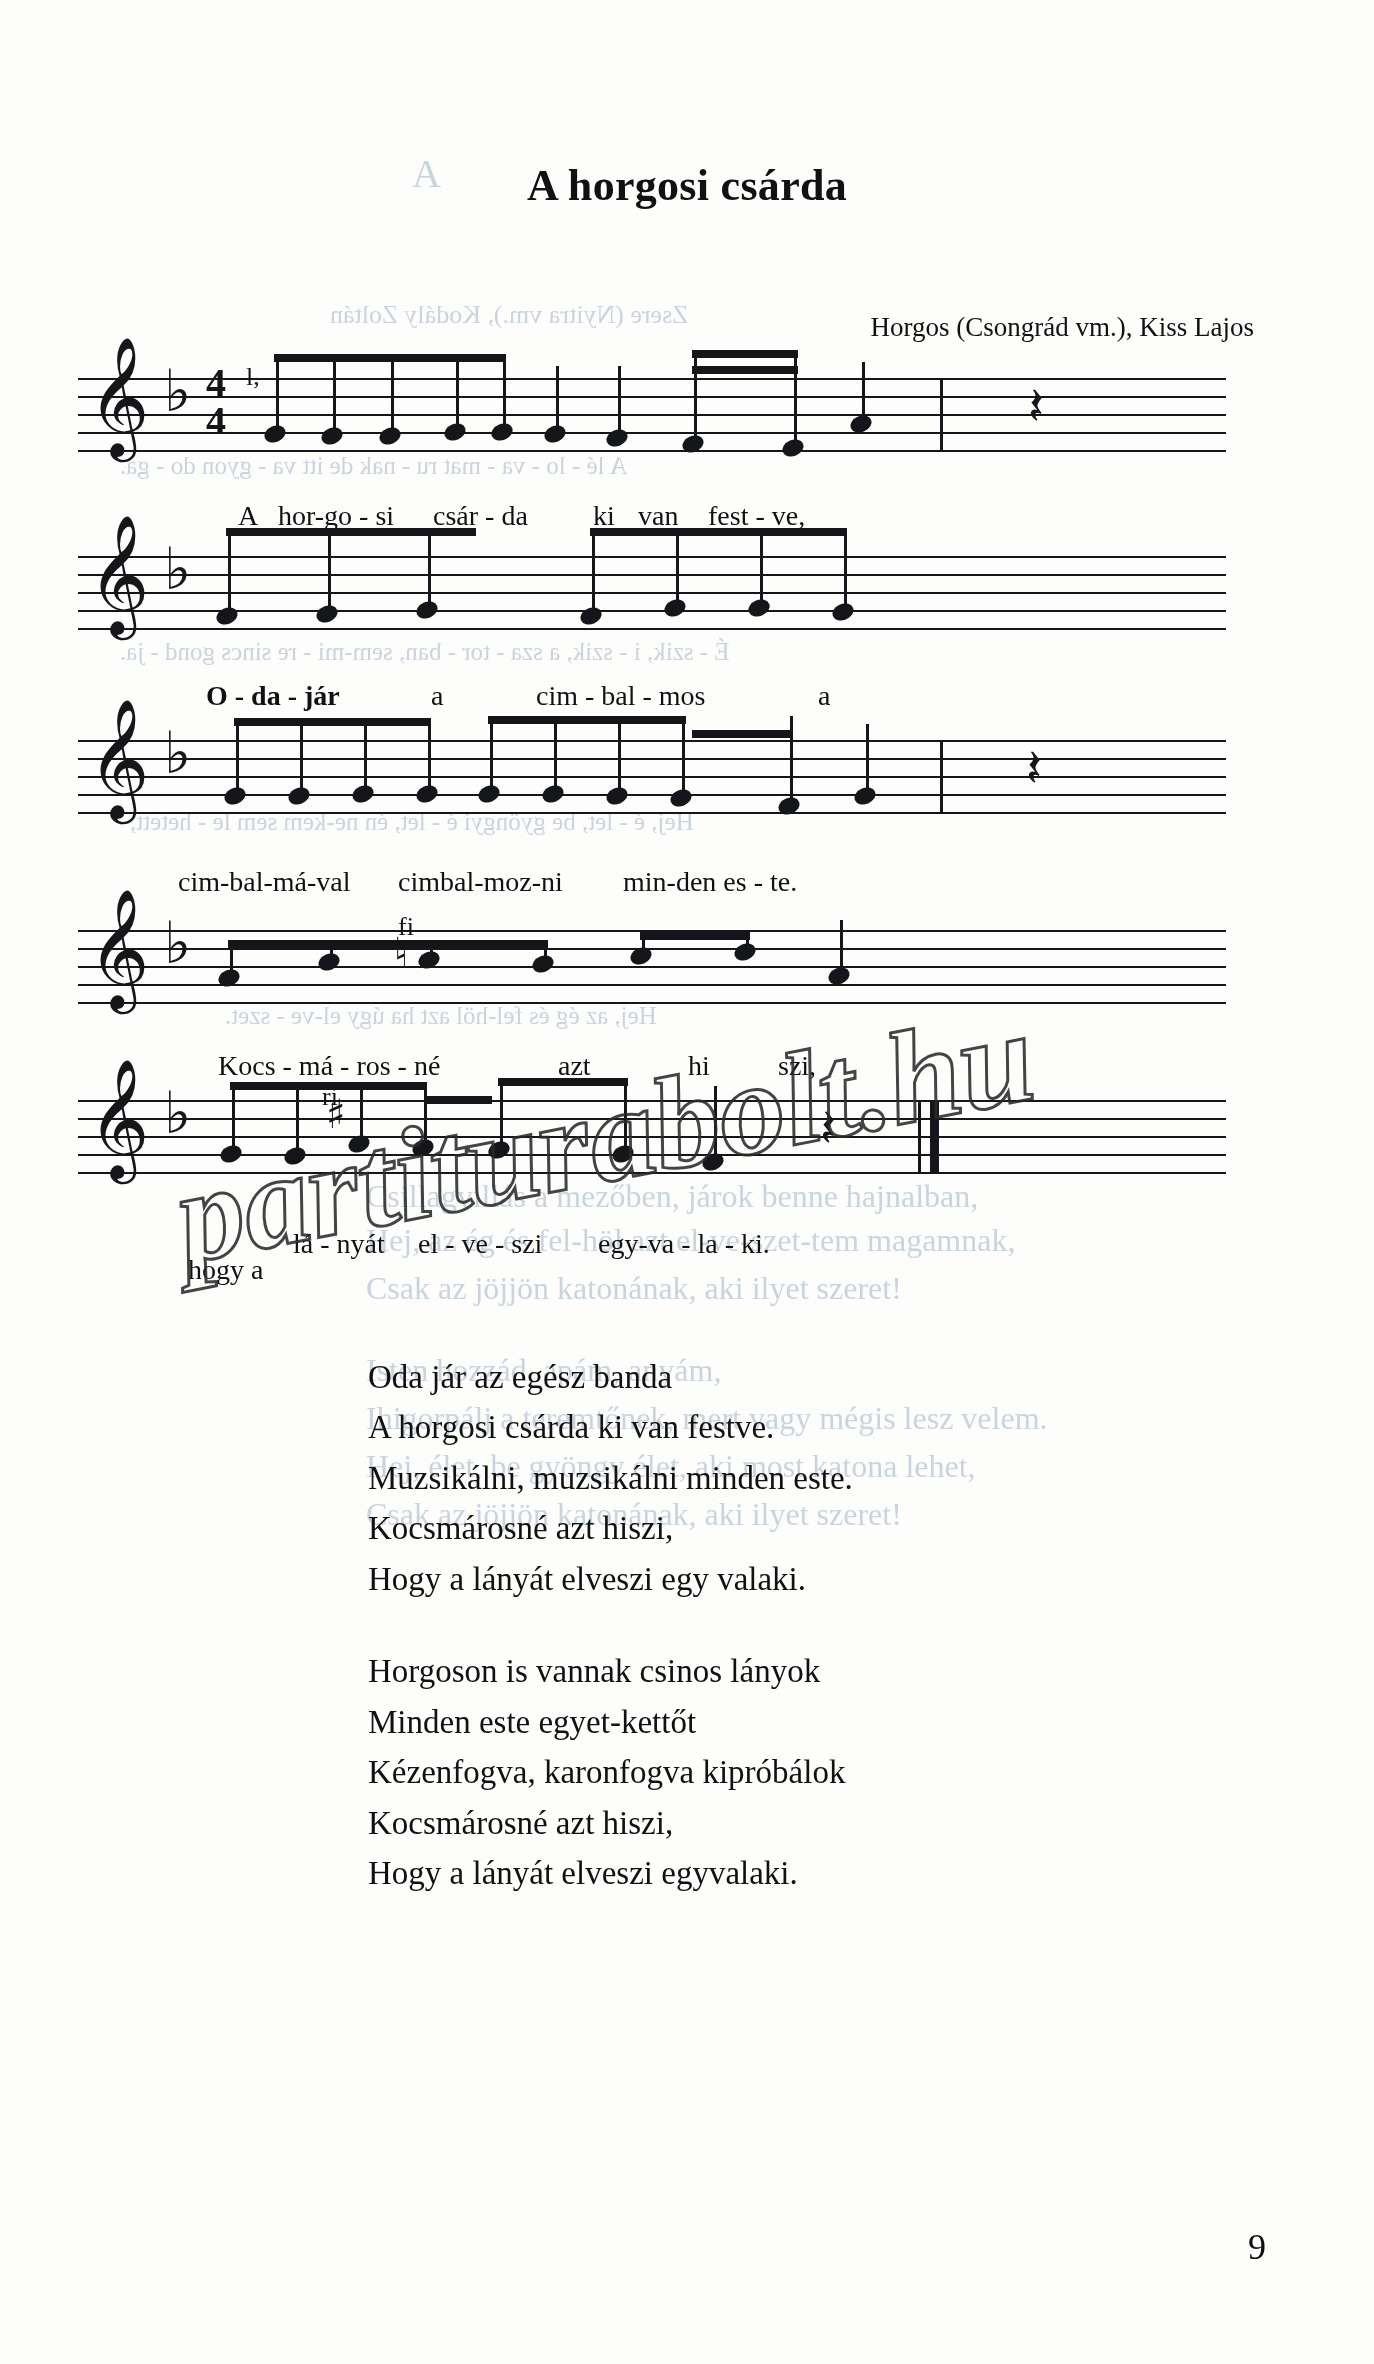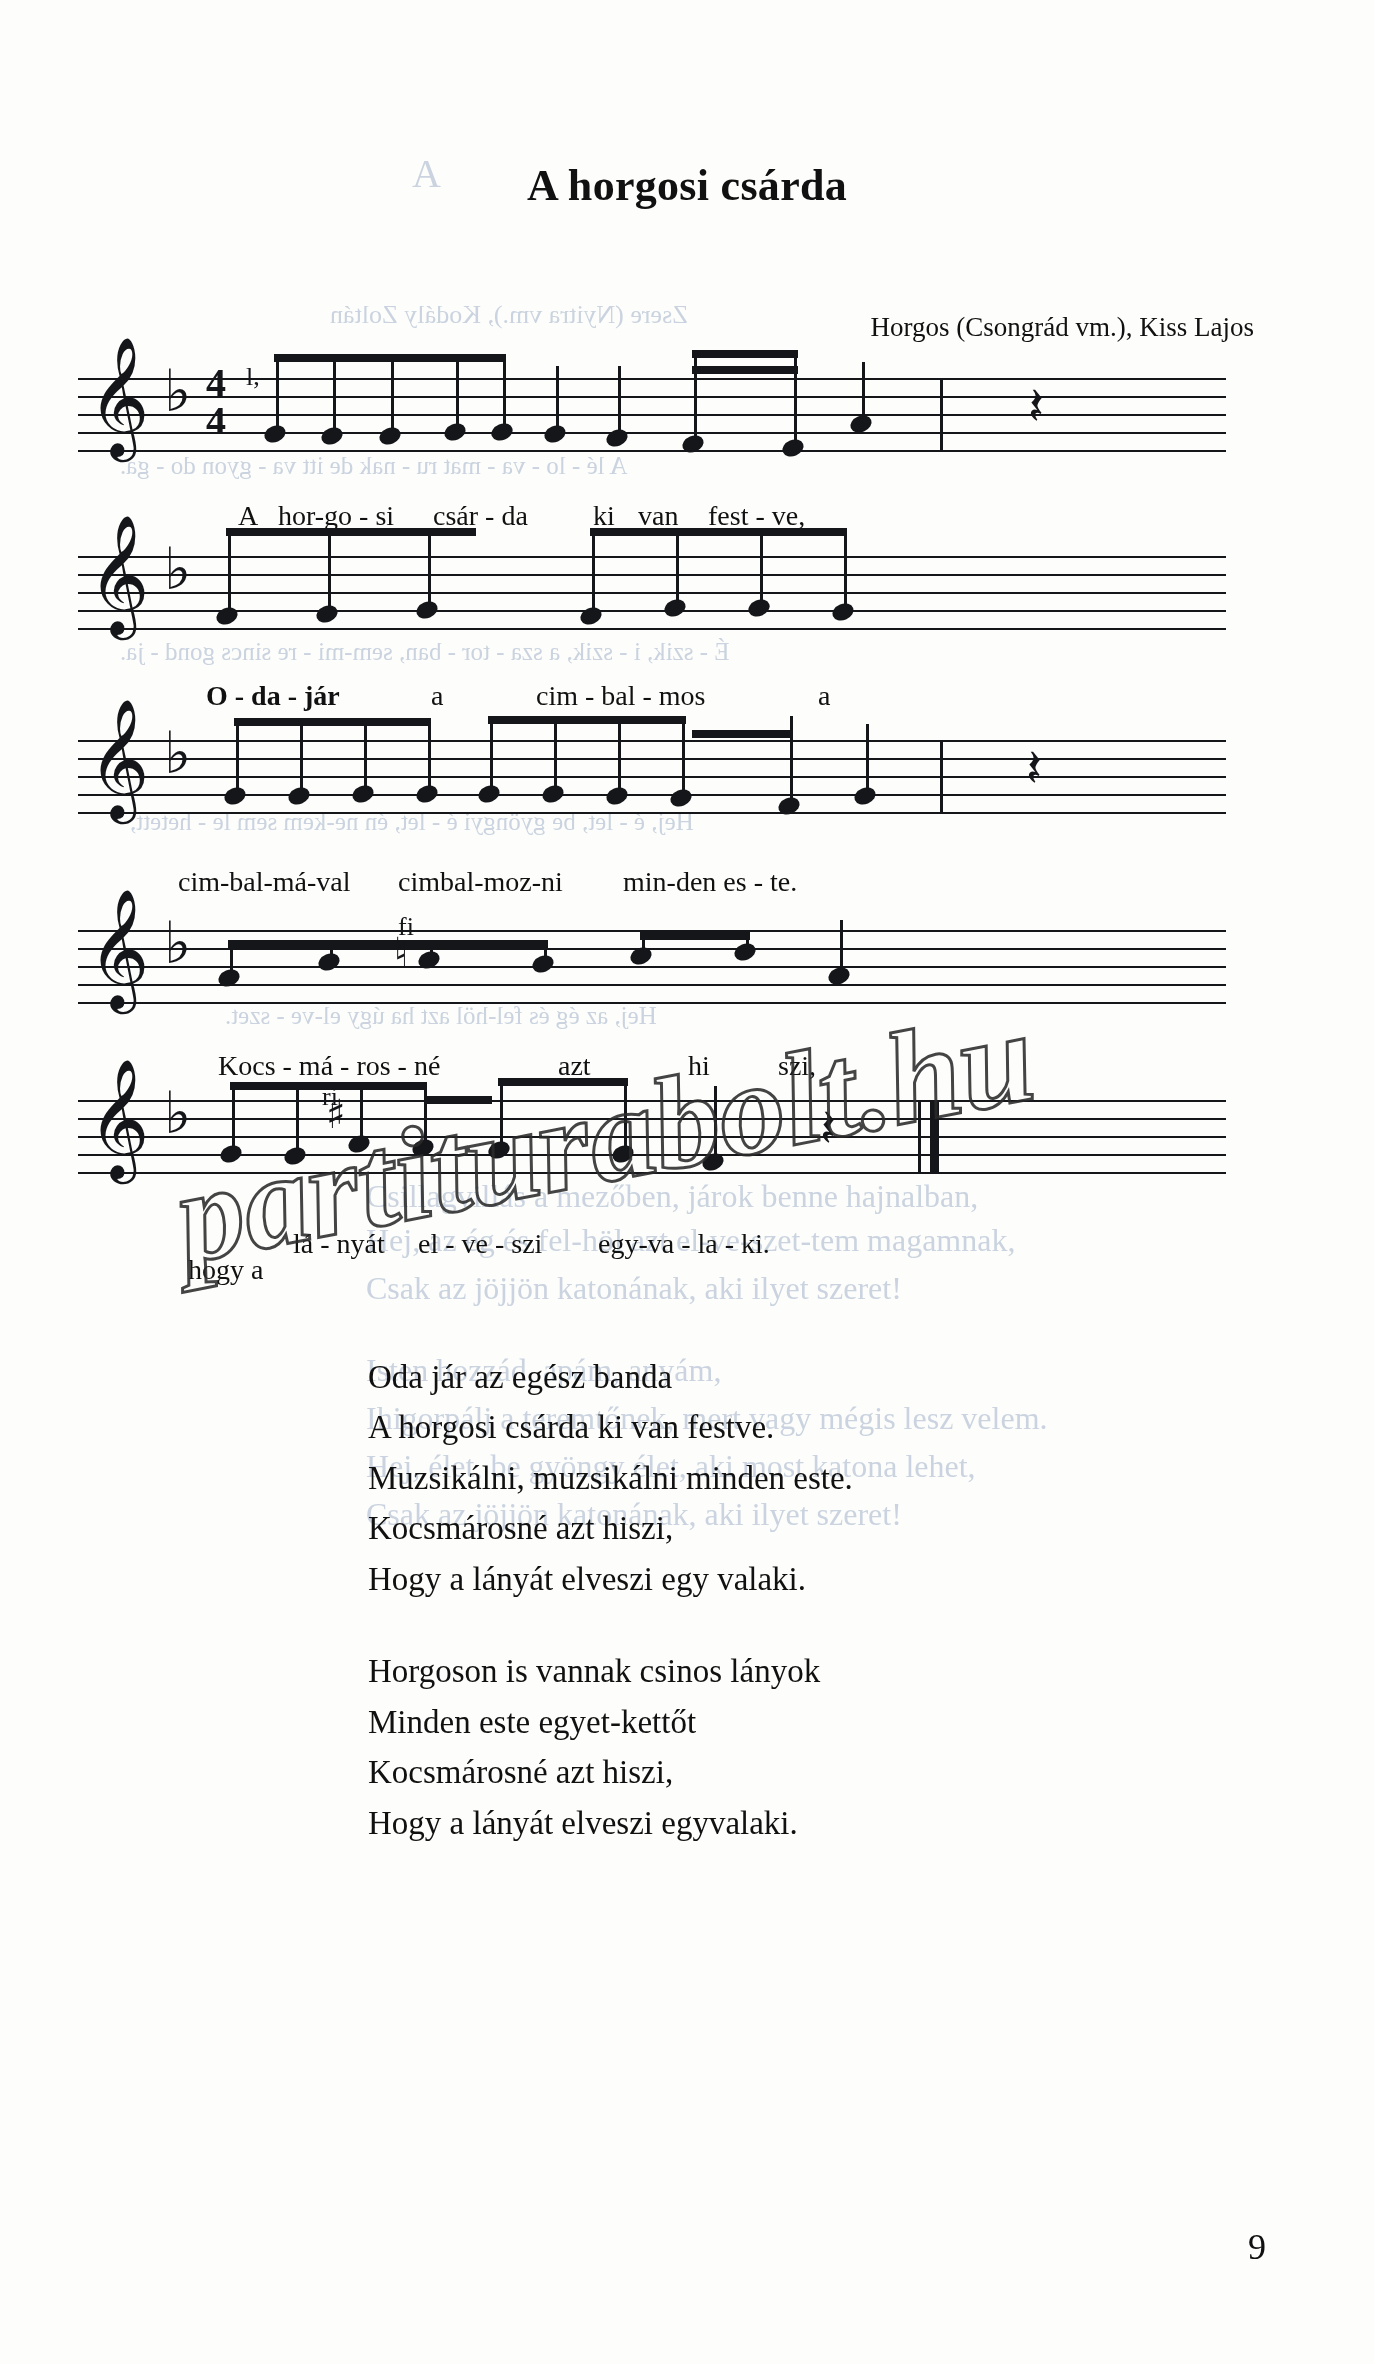--- a/index.html
+++ b/index.html
@@ -451,20 +451,21 @@
     <div class="verse">
       <div>Oda jár az egész banda</div>
       <div>A horgosi csárda ki van festve.</div>
       <div>Muzsikálni, muzsikálni minden este.</div>
       <div>Kocsmárosné azt hiszi,</div>
       <div>Hogy a lányát elveszi egy valaki.</div>
     </div>
     <div class="verse">
       <div>Horgoson is vannak csinos lányok</div>
       <div>Minden este egyet-kettőt</div>
+      <div>Kézenfogva, karonfogva kipróbálok</div>
       <div>Kocsmárosné azt hiszi,</div>
       <div>Hogy a lányát elveszi egyvalaki.</div>
     </div>
   </div>
 
   <div class="watermark">partiturabolt.hu</div>
 
   <div class="page-number">9</div>
 
 </div>

